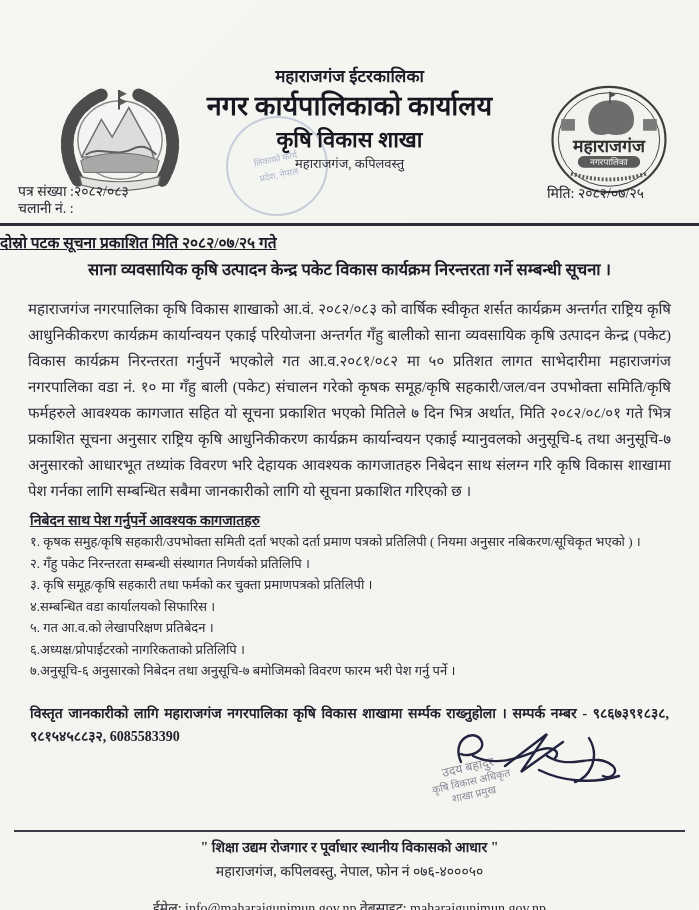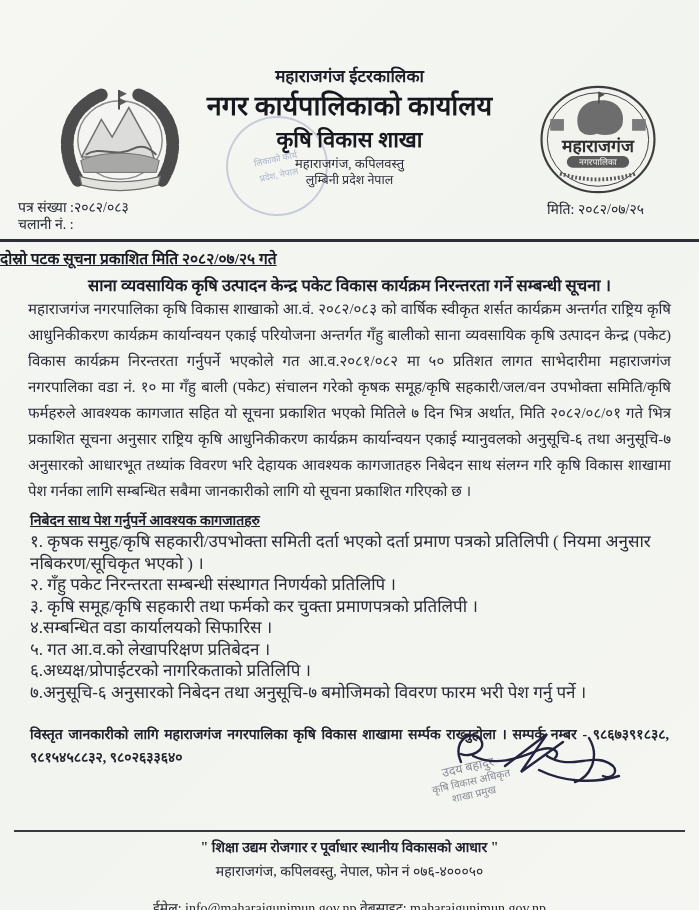--- a/index.html
+++ b/index.html
@@ -8,21 +8,21 @@
     background:#eef0ec;
     font-family:"Liberation Serif","DejaVu Serif",serif;
   }
   .page{
     position:relative;width:699px;height:910px;
     background:linear-gradient(135deg,#f6f7f3 0%,#f2f4ef 48%,#f5f6f1 100%);
     color:#2e2e3a;
   }
   
   .emblem-left{position:absolute;left:56px;top:86px;width:128px;height:108px;}
-  .logo-right{position:absolute;right:37px;top:84px;width:128px;height:112px;}
+  .logo-right{position:absolute;right:26px;top:84px;width:128px;height:112px;}
   .header-center{padding-top:66px;text-align:center;position:relative;z-index:2;}
   .h-muni{font-size:17px;font-weight:bold;color:#1e1e29;line-height:22px;}
   .h-office{font-size:27px;font-weight:bold;color:#17171f;line-height:37px;}
   .h-dept{font-size:22px;font-weight:bold;color:#17171f;line-height:30px;}
   .h-addr1{font-size:13px;color:#2c2c38;line-height:17px;}
   .h-addr2{font-size:12.5px;color:#2c2c38;line-height:16px;}
   .faint-stamp{
     position:absolute;left:226px;top:116px;width:98px;height:96px;
     border:2px solid rgba(108,122,172,.33);border-radius:50%;
     transform:rotate(-12deg);z-index:1;
@@ -35,27 +35,27 @@
   .meta .right{font-size:14px;color:#26262f;}
   .rule-thick{border:0;border-top:3px solid #2e2e38;margin:6px 0 0 0;}
   
   .republish{
     text-align:left;padding-right:40px;margin-top:5px;
     font-size:15.5px;font-weight:bold;color:#1c1c26;
     text-decoration:underline;
   }
   .notice-title{text-align:center;font-size:16.5px;font-weight:bold;color:#1c1c26;margin-top:4px;}
   .body-par{
-    padding:0 28px;
+    padding:0 28px;margin-top:16px;
     font-size:15px;line-height:26px;text-align:justify;color:#2b2b37;
   }
   
   .docs{padding:0 30px;margin-top:6px;}
   .docs-heading{font-size:14px;font-weight:bold;text-decoration:underline;color:#22222c;line-height:21px;}
-  .doc-item{font-size:17px;line-height:21.5px;color:#2b2b37;}
+  .doc-item{font-size:13px;line-height:21.5px;color:#2b2b37;}
   
   .contact{padding:0 30px;margin-top:20px;font-size:14px;font-weight:bold;line-height:23px;color:#22222c;text-align:justify;}
   
   .sig-block{position:absolute;right:46px;top:726px;width:240px;height:100px;z-index:3;}
   .sig-svg{position:absolute;left:30px;top:0;}
   .sig-stamp{
     position:absolute;left:18px;top:34px;transform:rotate(-13deg);
     text-align:center;color:rgba(128,128,142,.9);white-space:nowrap;
   }
   .sig-stamp .n{font-size:12.5px;line-height:15px;}
@@ -105,21 +105,20 @@
   <div class="faint-stamp">
     <span>लिकाको कार्य</span>
     <span>प्रदेश, नेपाल</span>
   </div>
 
   <div class="header-center">
     <div class="h-muni">महाराजगंज ईटरकालिका</div>
     <div class="h-office">नगर कार्यपालिकाको कार्यालय</div>
     <div class="h-dept">कृषि विकास शाखा</div>
     <div class="h-addr1">महाराजगंज, कपिलवस्तु</div>
-    <div class="h-addr2">लुम्बिनी प्रदेश नेपाल</div>
   </div>
 
   <div class="meta">
     <div class="left">
       <div>पत्र संख्या :२०८२/०८३</div>
       <div>चलानी नं.  :</div>
     </div>
     <div class="right">मिति:  २०८२/०७/२५</div>
   </div>
 
@@ -134,21 +133,21 @@
     <div class="docs-heading">निबेदन साथ पेश गर्नुपर्ने आवश्यक कागजातहरु</div>
     <div class="doc-item">१. कृषक समुह/कृषि सहकारी/उपभोक्ता समिती दर्ता भएको दर्ता  प्रमाण पत्रको प्रतिलिपी ( नियमा अनुसार नबिकरण/सूचिकृत भएको ) ।</div>
     <div class="doc-item">२. गँहु पकेट निरन्तरता सम्बन्धी संस्थागत निणर्यको  प्रतिलिपि ।</div>
     <div class="doc-item">३. कृषि समूह/कृषि सहकारी तथा फर्मको कर चुक्ता प्रमाणपत्रको प्रतिलिपी ।</div>
     <div class="doc-item">४.सम्बन्धित वडा कार्यालयको सिफारिस ।</div>
     <div class="doc-item">५. गत आ.व.को लेखापरिक्षण प्रतिबेदन ।</div>
     <div class="doc-item">६.अध्यक्ष/प्रोपाईटरको नागरिकताको प्रतिलिपि ।</div>
     <div class="doc-item">७.अनुसूचि-६ अनुसारको निबेदन तथा अनुसूचि-७ बमोजिमको विवरण फारम भरी पेश गर्नु पर्ने ।</div>
   </div>
 
-  <div class="contact">विस्तृत जानकारीको लागि महाराजगंज नगरपालिका कृषि विकास शाखामा सर्म्पक राख्नुहोला । सम्पर्क नम्बर - ९८६७३९१८३८, ९८१५४५८८३२, ९८०२६३३६४०</div>
+  <div class="contact">विस्तृत जानकारीको लागि महाराजगंज नगरपालिका कृषि विकास शाखामा सर्म्पक राख्नुहोला । सम्पर्क नम्बर - ९८६७३९१८३८, ९८१५४५८८३२, 6085583390</div>
 
   <div class="sig-block">
     <div class="sig-stamp">
       <div class="n">उदय बहादुर</div>
       <div class="t">कृषि विकास अधिकृत</div>
       <div class="t">शाखा प्रमुख</div>
     </div>
     <svg class="sig-svg" width="200" height="80" viewBox="0 0 200 80">
       <g fill="none" stroke="#23233f" stroke-width="2.4" stroke-linecap="round">
         <path d="M18,36 C8,14 30,2 38,14 C44,25 26,32 18,28"></path>

